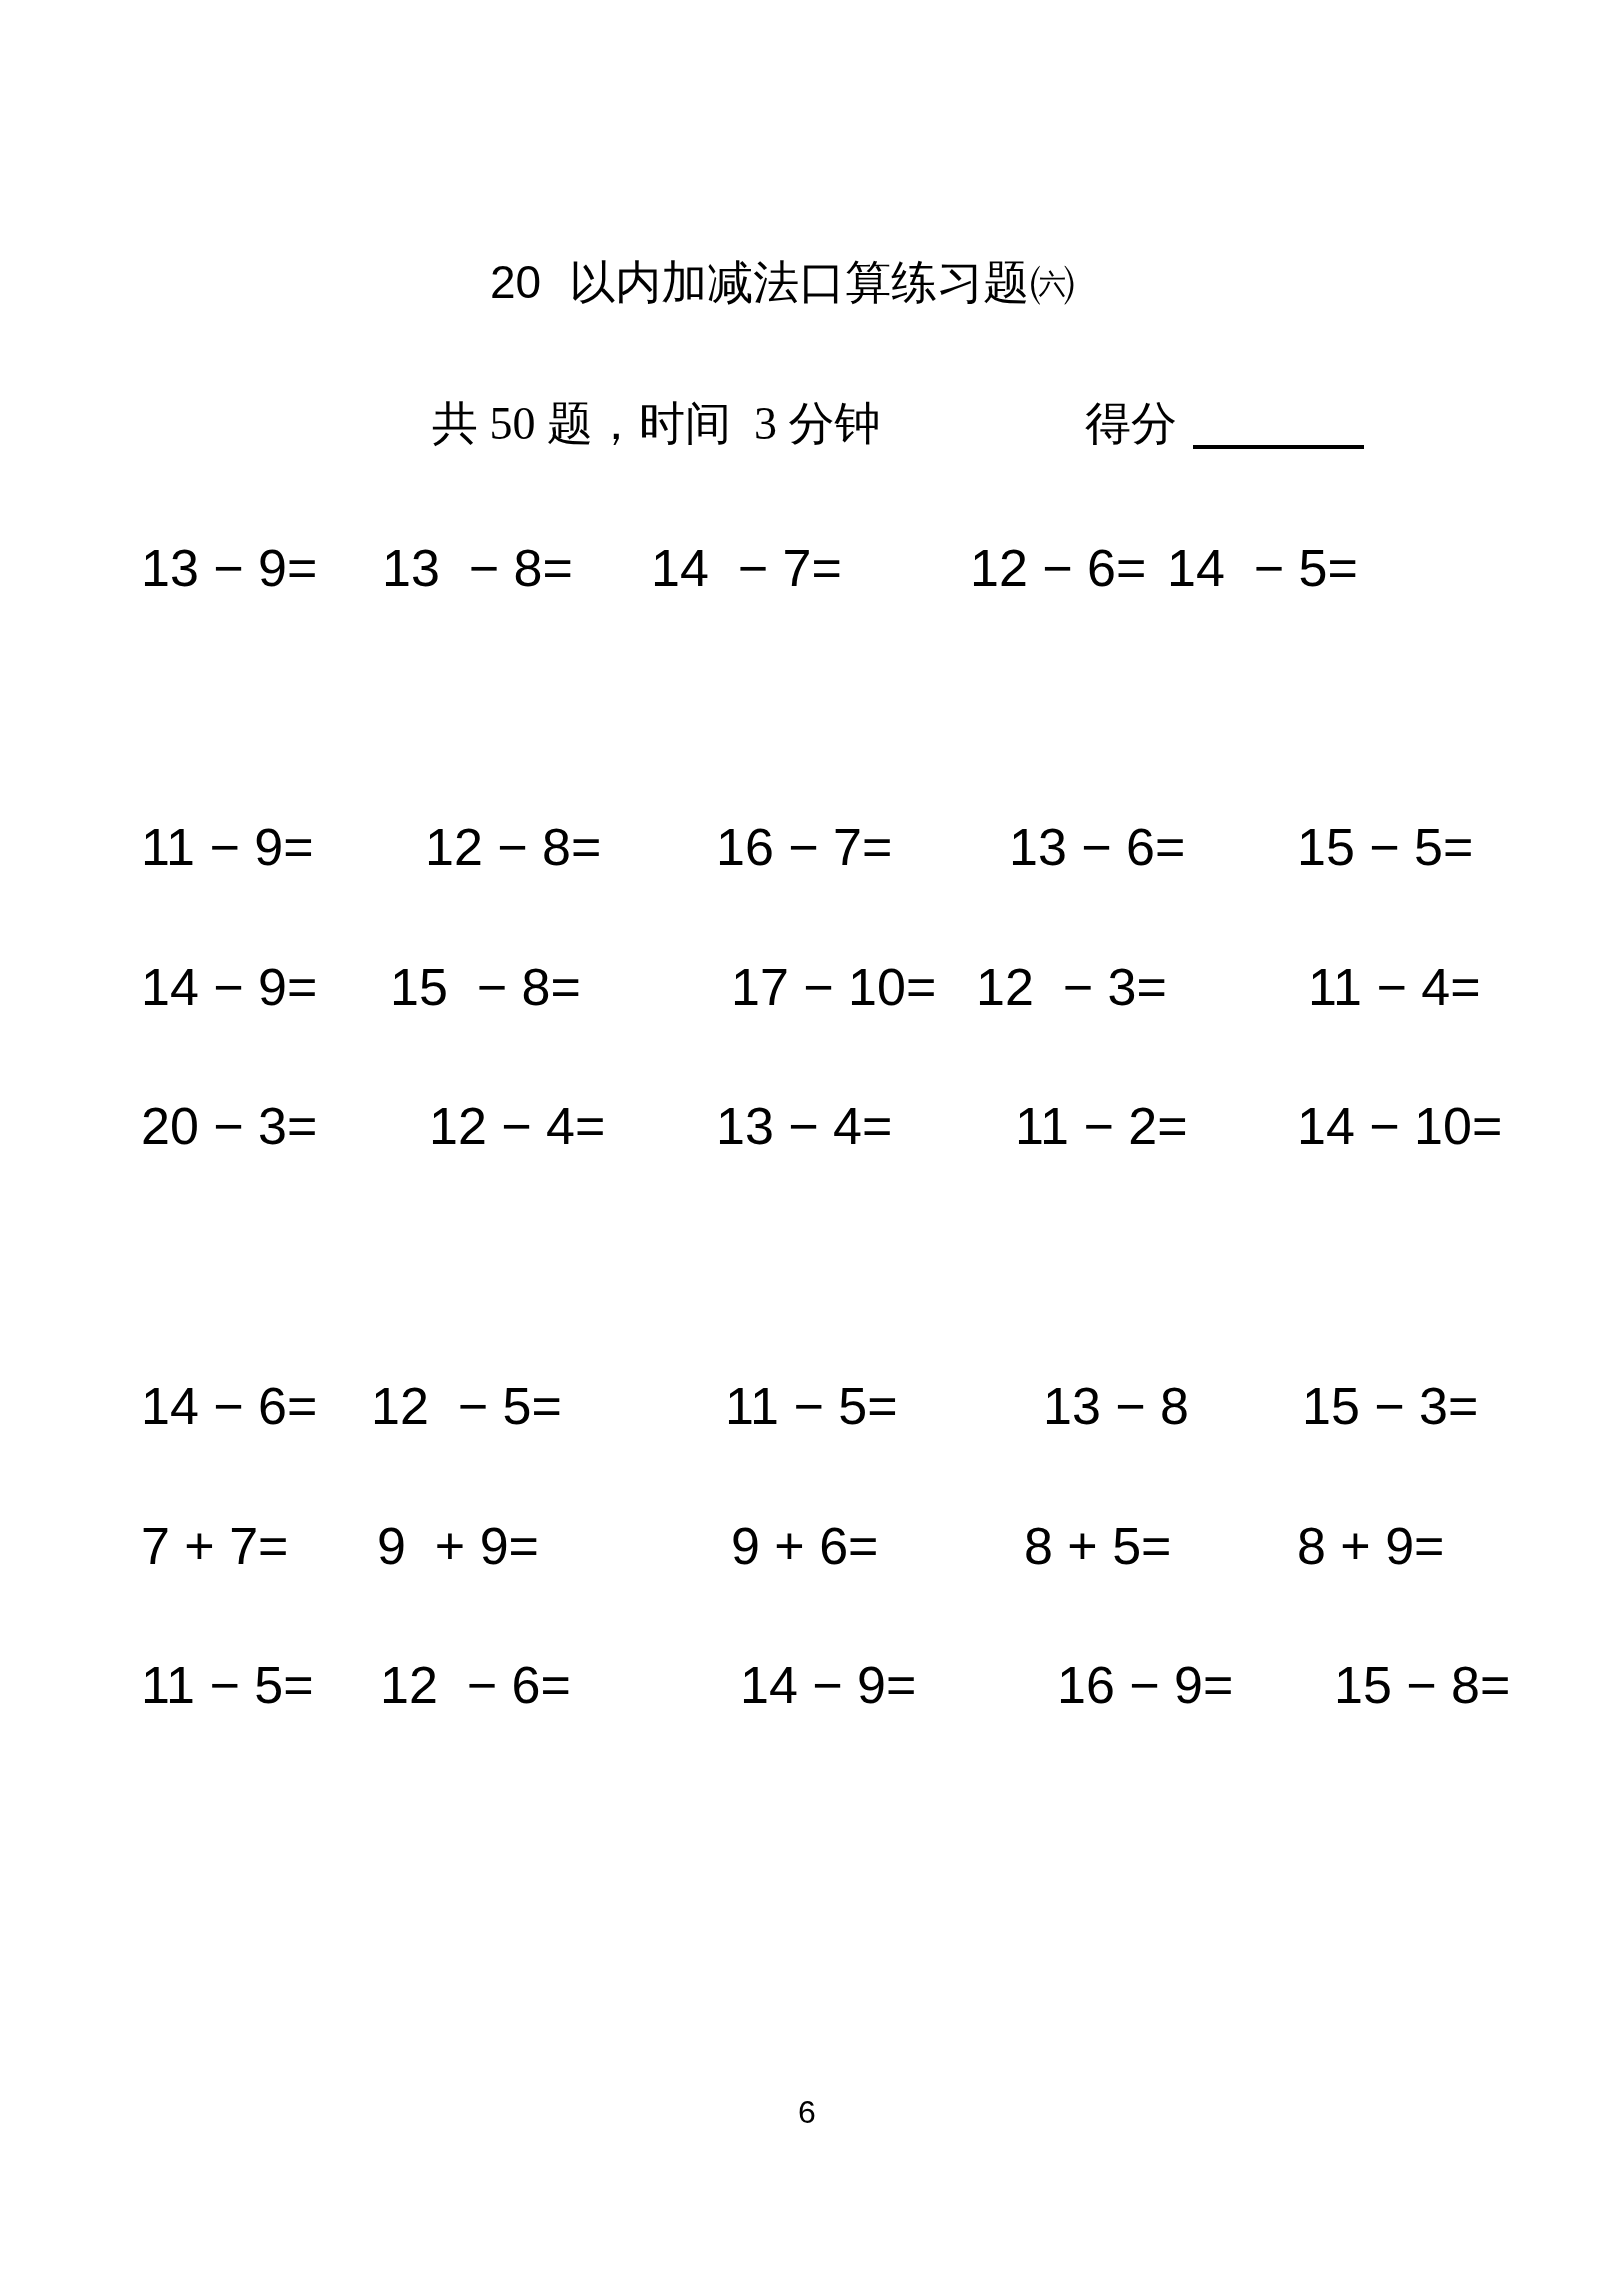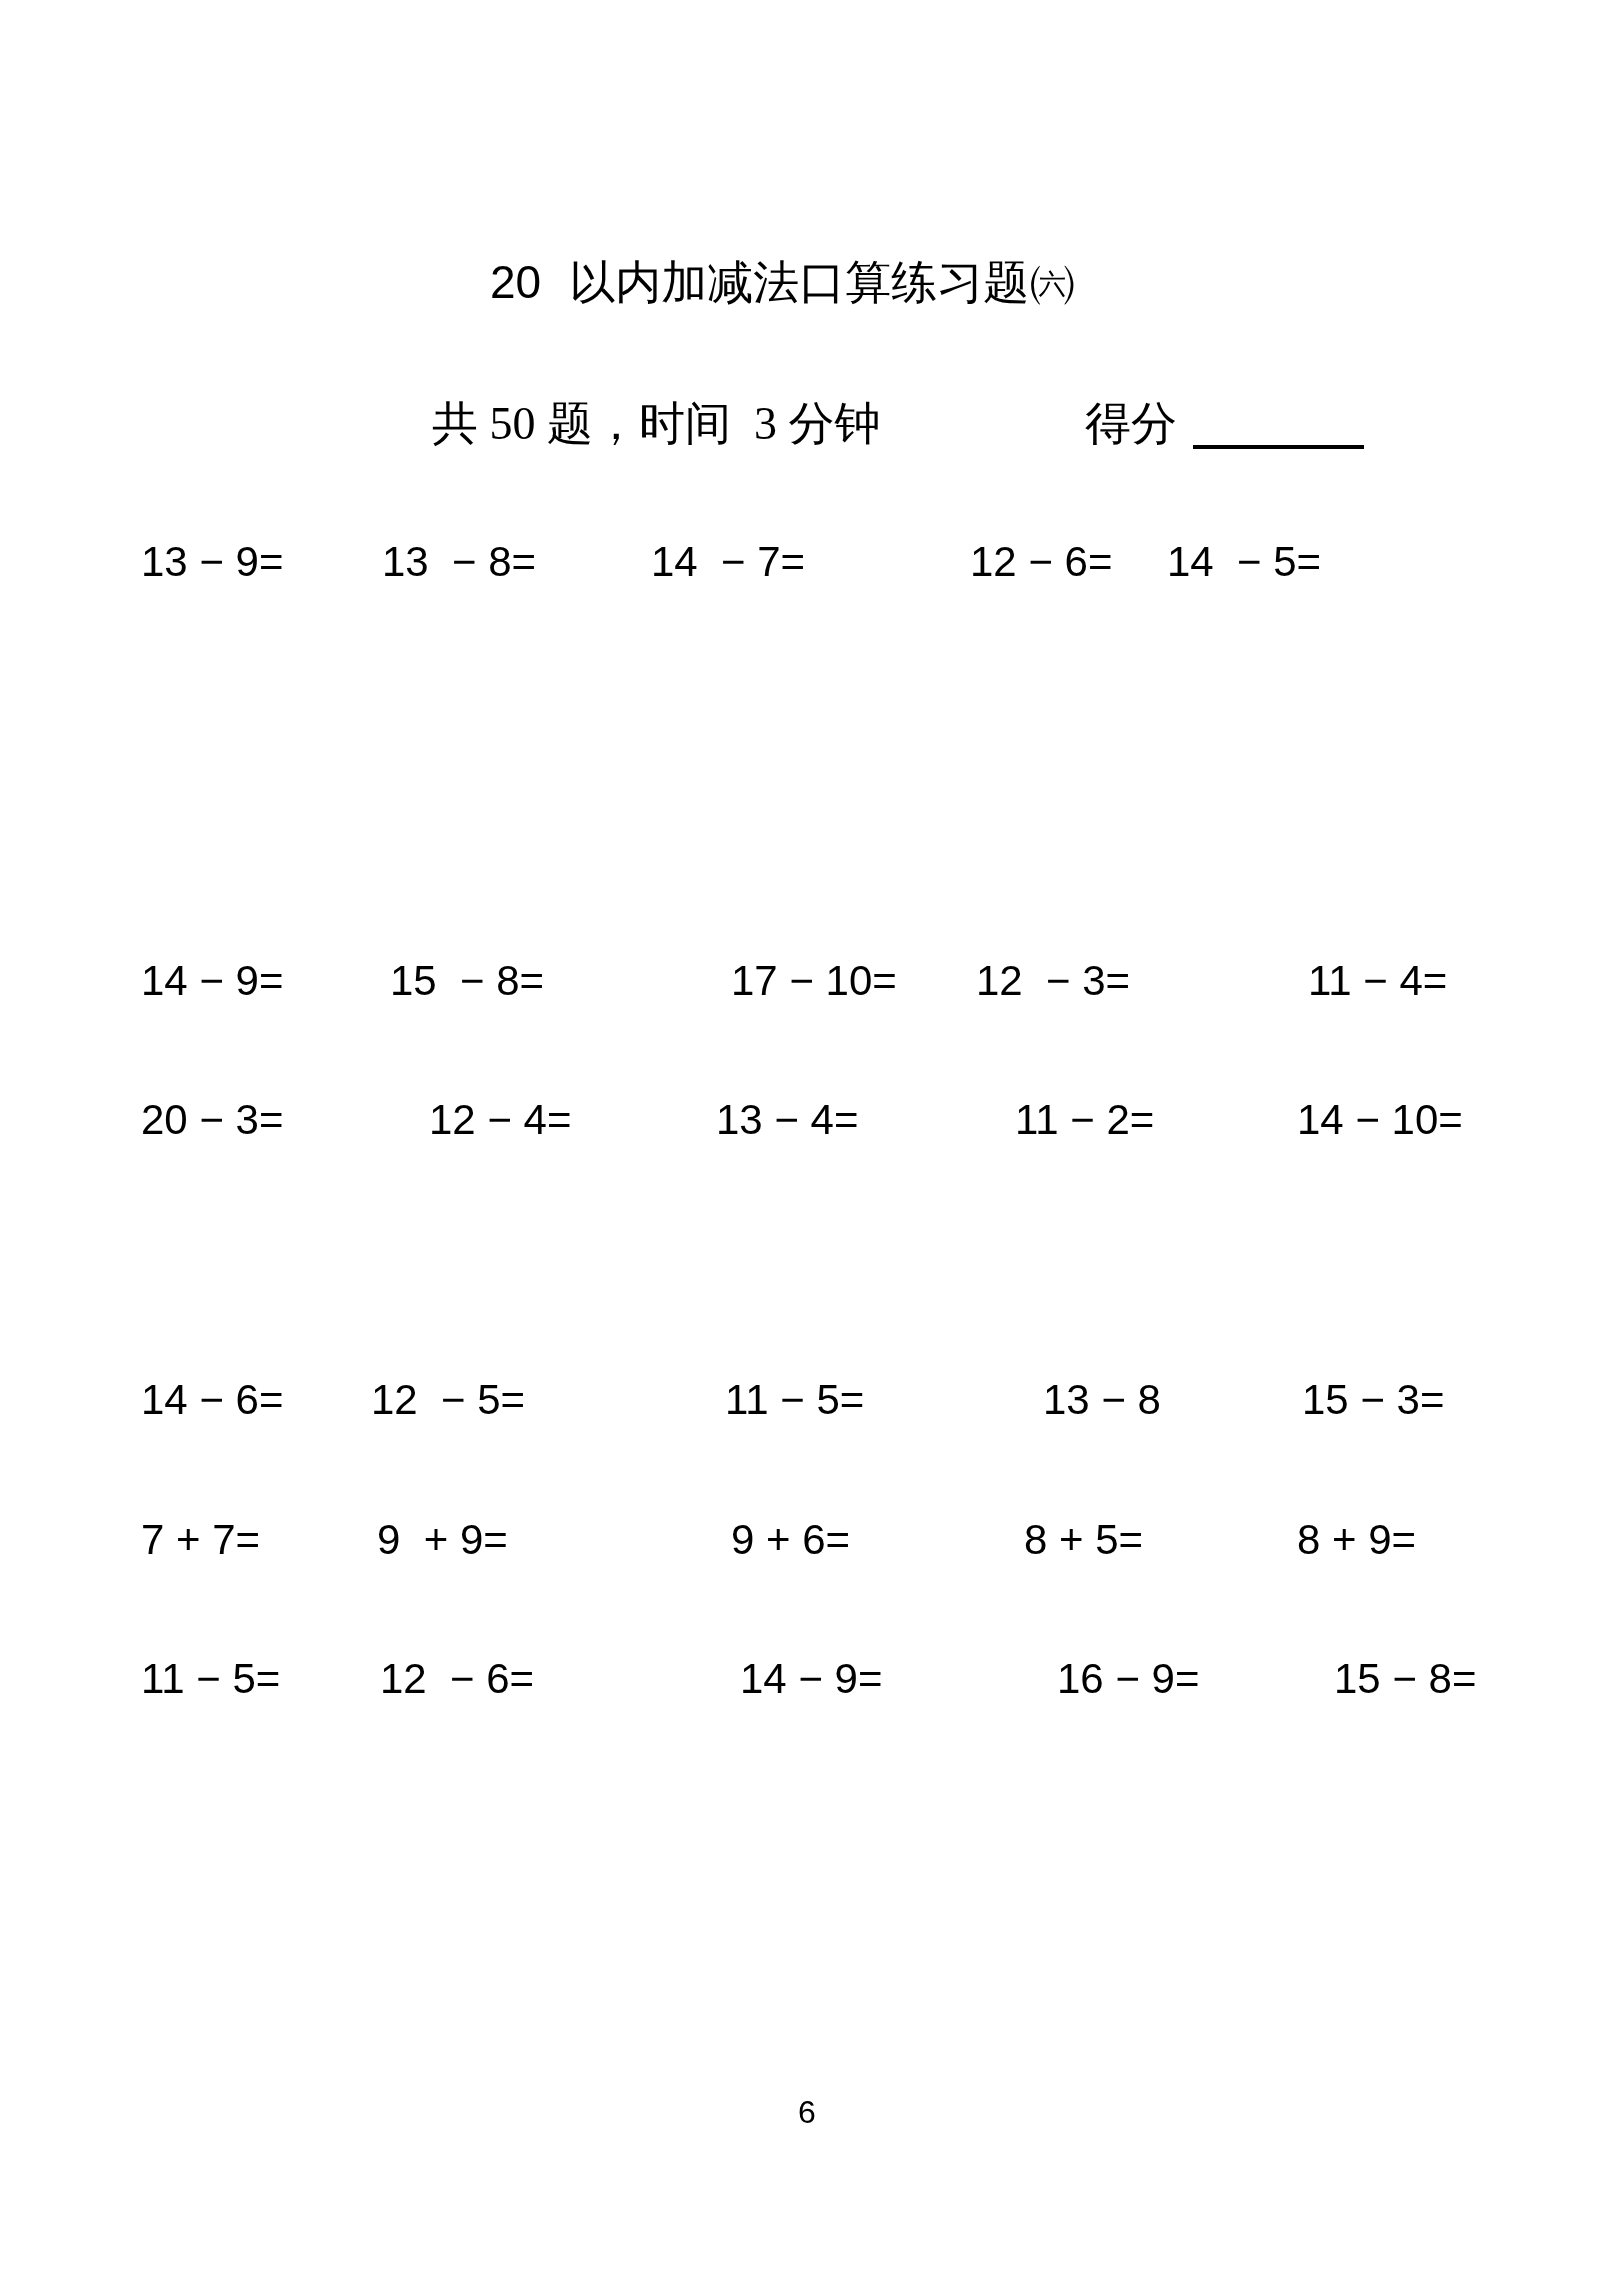--- a/index.html
+++ b/index.html
@@ -62,21 +62,21 @@
   }
   .row {
     position: absolute;
     left: 0;
     width: 100%;
     height: 59px;
   }
   .prob {
     position: absolute;
     top: 0;
-    font-size: 42px;
+    font-size: 52px;
     line-height: 1.2;
     font-family: "Liberation Sans", "DejaVu Sans", sans-serif;
     white-space: pre;
   }
   .page-number {
     position: absolute;
     left: 798px;
     top: 2093px;
     font-size: 32px;
     line-height: 1.2;
@@ -98,20 +98,27 @@
 
   <div class="row" style="top:537px">
     <span class="prob" style="left:141px">13 − 9=</span>
     <span class="prob" style="left:382px">13  − 8=</span>
     <span class="prob" style="left:651px">14  − 7=</span>
     <span class="prob" style="left:970px">12 − 6=</span>
     <span class="prob" style="left:1167px">14  − 5=</span>
   </div>
 
 
+  <div class="row" style="top:816px">
+    <span class="prob" style="left:141px">11 − 9=</span>
+    <span class="prob" style="left:425px">12 − 8=</span>
+    <span class="prob" style="left:716px">16 − 7=</span>
+    <span class="prob" style="left:1009px">13 − 6=</span>
+    <span class="prob" style="left:1297px">15 − 5=</span>
+  </div>
 
   <div class="row" style="top:956px">
     <span class="prob" style="left:141px">14 − 9=</span>
     <span class="prob" style="left:390px">15  − 8=</span>
     <span class="prob" style="left:731px">17 − 10=</span>
     <span class="prob" style="left:976px">12  − 3=</span>
     <span class="prob" style="left:1308px">11 − 4=</span>
   </div>
 
   <div class="row" style="top:1095px">

